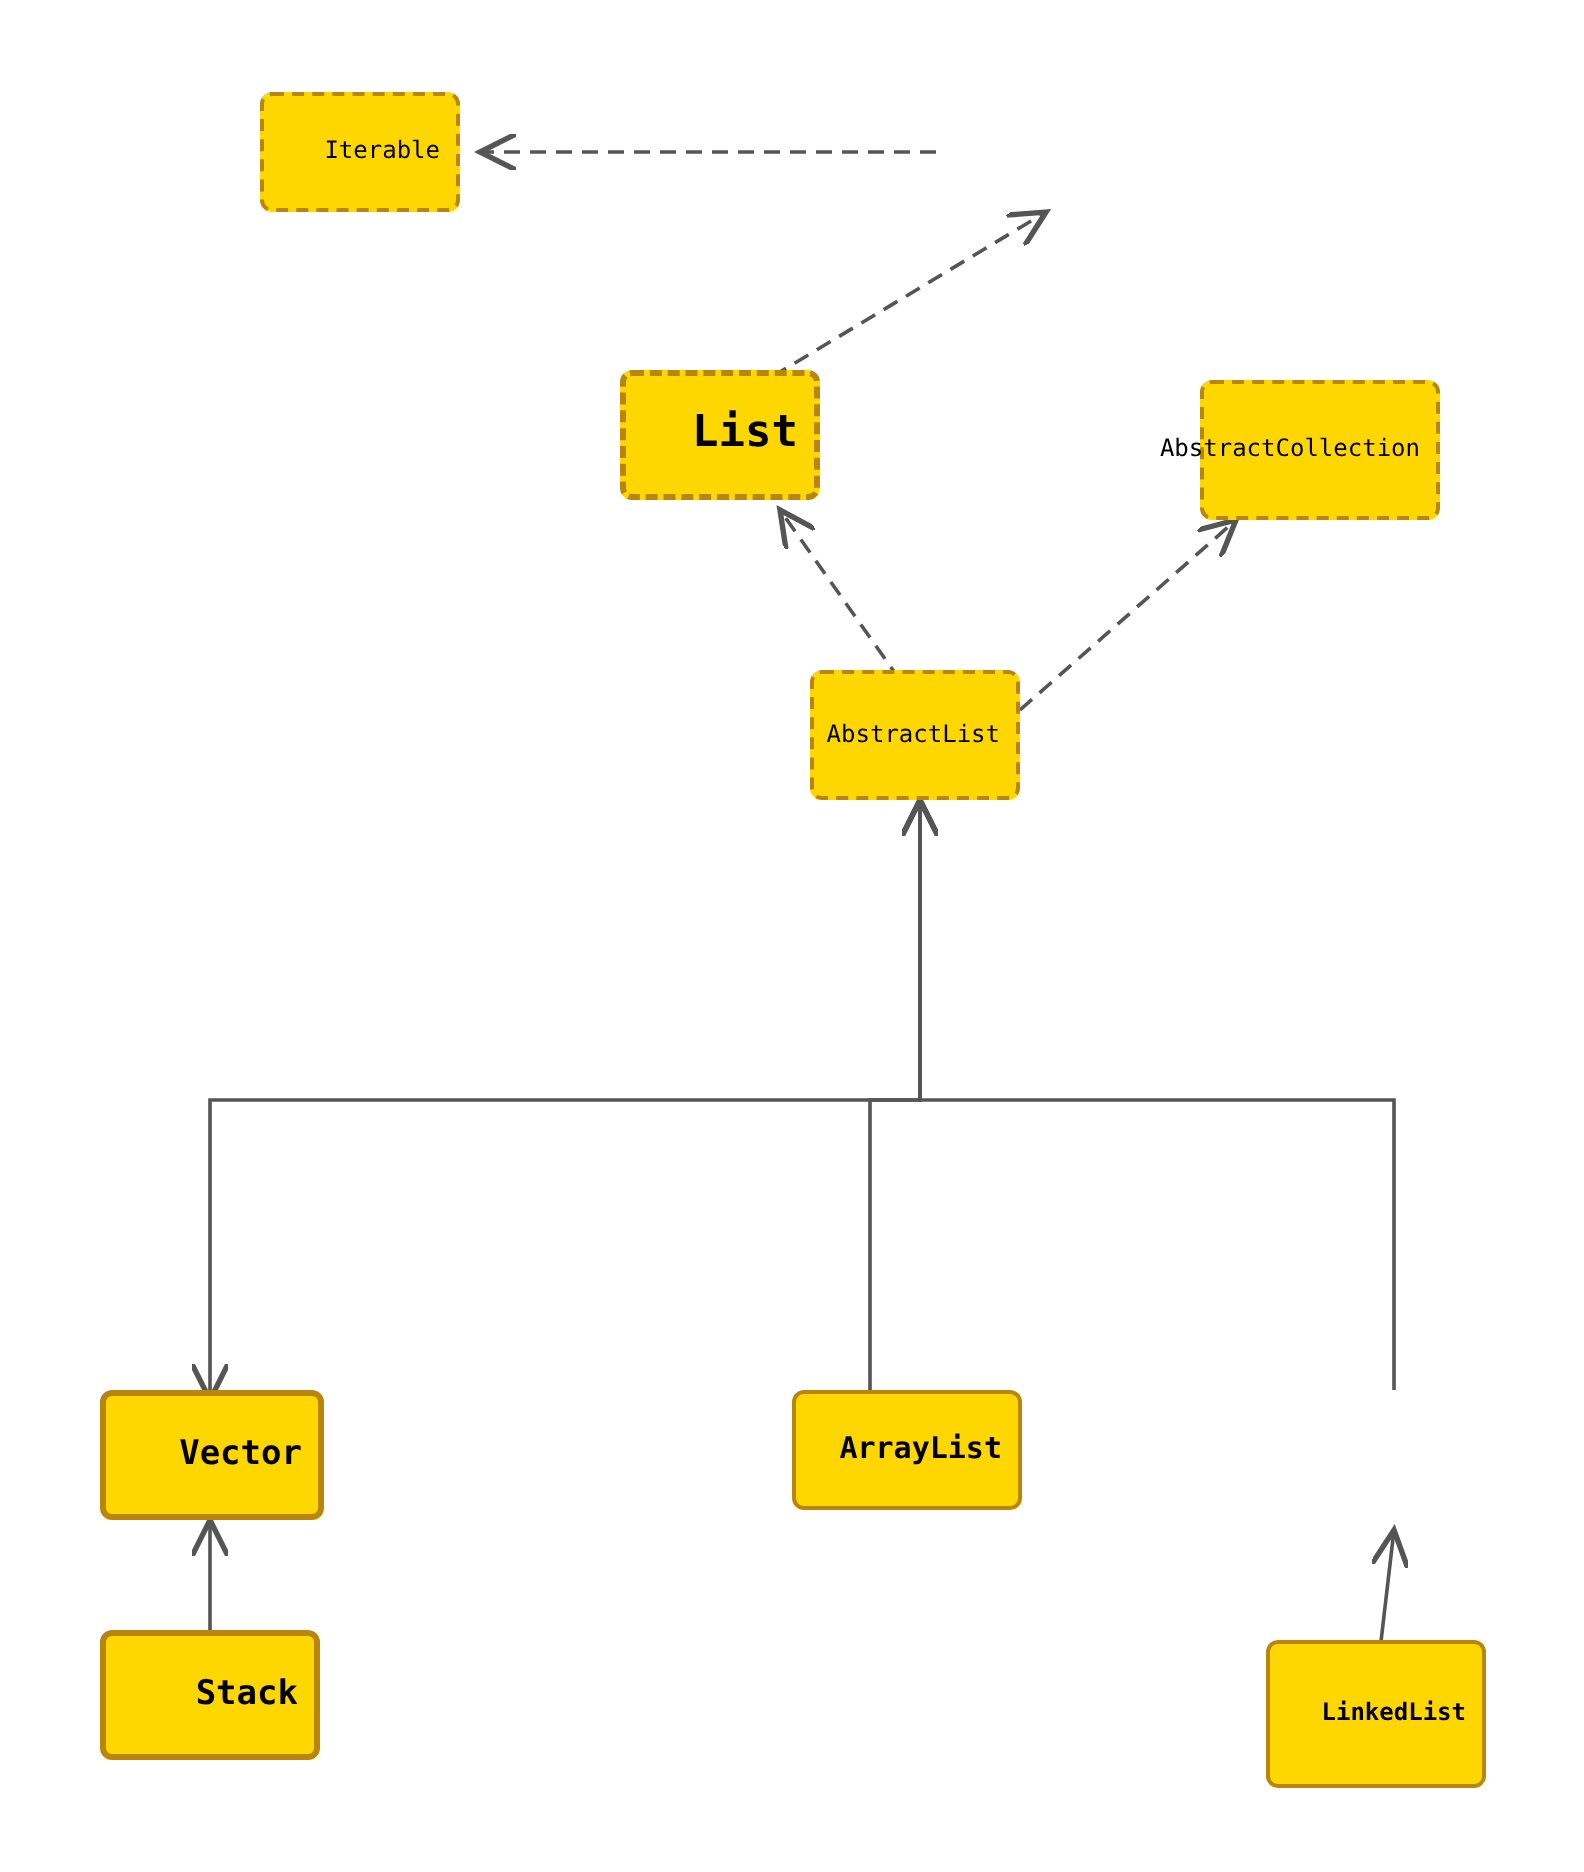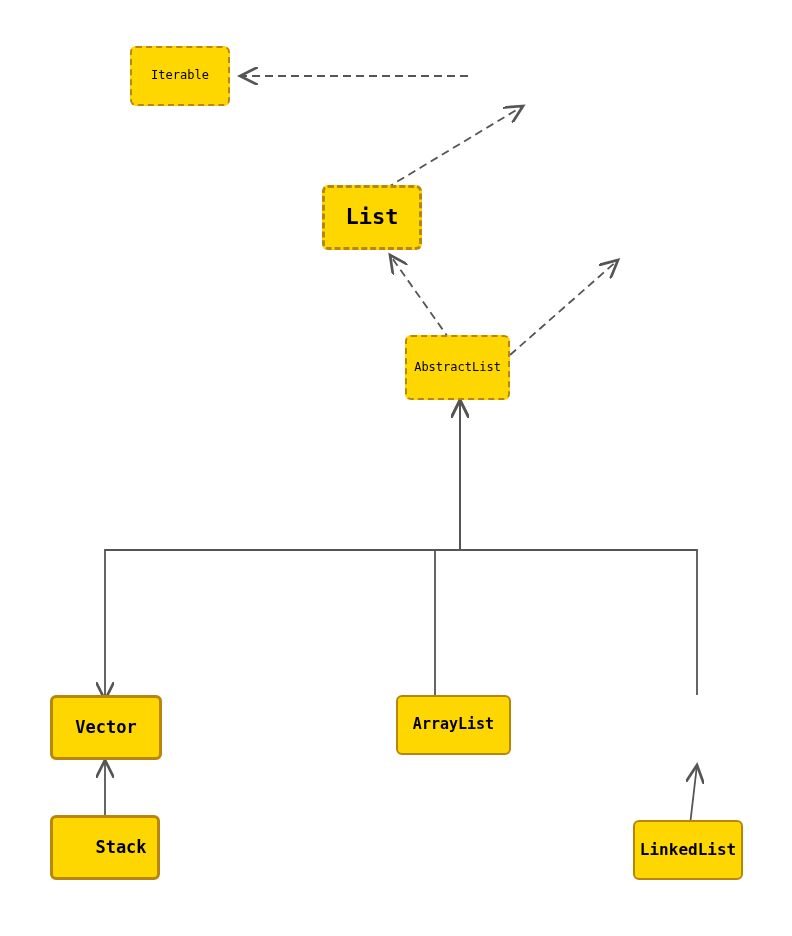--- a/index.html
+++ b/index.html
@@ -16,21 +16,21 @@
       width: 792px;
       height: 936px;
     }
     .node {
       position: absolute;
       background: #FFD700;
       border: 2.5px solid #B8860B;
       border-radius: 6px;
       display: flex;
       align-items: center;
-      justify-content: center;
+      justify-content: flex-end;
       text-align: center;
       font-size: 14px;
       font-weight: bold;
       font-family: monospace;
       color: #000;
       z-index: 10;
       padding: 6px 8px;
       line-height: 1.3;
     }
     .node.dashed {
@@ -91,39 +91,42 @@
 
     <line class="arrow-line" x1="690" y1="825" x2="697" y2="765" marker-end="url(#arrow-open)"></line>
 
   </svg>
 
   <div class="node dashed" style="left:130px; top:46px; width:100px; height:60px;">
     <span>Iterable</span>
   </div>
 
 
-  <div class="node" style="left:310px; top:185px; width:100px; height:65px; border-style:dashed; border-width:3px; font-size:22px; font-weight:bold;margin-left:12px;">
+  <div class="node" style="left:310px; top:185px; width:100px; height:65px; border-style:dashed; border-width:3px; font-size:22px; font-weight:bold;">
     <span>List</span>
   </div>
 
+  <div class="node dashed" style="left:600px; top:190px; width:120px; height:70px; font-size:12px;">
+    <span>AbstractCollection</span>
+  </div>
 
   <div class="node dashed" style="left:405px; top:335px; width:105px; height:65px; font-size:12px;">
     <span>AbstractList</span>
   </div>
 
   <div class="node" style="left:50px; top:695px; width:112px; height:65px; border-width:3px; font-size:17px;">
     <span>Vector</span>
   </div>
 
   <div class="node" style="left:396px; top:695px; width:115px; height:60px; font-size:15px;">
     <span>ArrayList</span>
   </div>
 
 
   <div class="node" style="left:50px; top:815px; width:110px; height:65px; border-width:3px; font-size:17px;padding-left:40px;">
     <span>Stack</span>
   </div>
 
-  <div class="node" style="left:633px; top:820px; width:110px; height:60px; font-size:16px;">
+  <div class="node" style="left:633px; top:820px; width:110px; height:74px; font-size:12px;">
     <span>LinkedList</span>
   </div>
 
 </div>
 
 </body></html>

